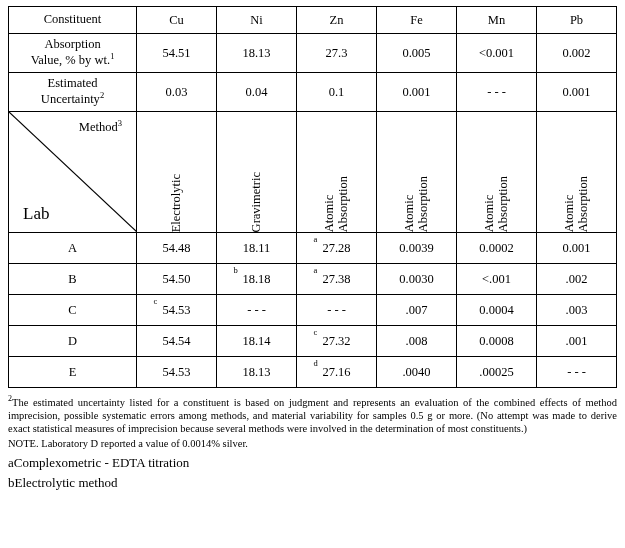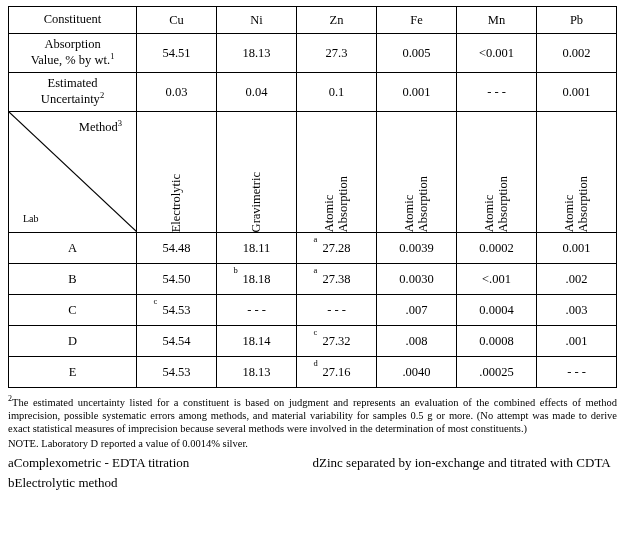--- a/index.html
+++ b/index.html
@@ -73,21 +73,21 @@
   td.methodcell .mlabel {
     position: absolute;
     top: 8px;
     right: 14px;
     font-size: 12.5px;
   }
   td.methodcell .llabel {
     position: absolute;
     bottom: 8px;
     left: 14px;
-    font-size: 10px;
+    font-size: 17px;
   }
 
   td.vert {
     height: 120px;
     position: relative;
   }
   .vwrap {
     position: absolute;
     left: 0; right: 0; bottom: 0;
     height: 120px;
@@ -289,17 +289,16 @@
     <p><span class="fnmark">2</span><span>The estimated uncertainty listed for a constituent is based on judgment and represents an evaluation of the combined effects of method imprecision, possible systematic errors among methods, and material variability for samples 0.5 g or more. (No attempt was made to derive exact statistical measures of imprecision because several methods were involved in the determination of most constituents.)</span></p>
     <p>NOTE.  Laboratory D reported a value of 0.0014% silver.</p>
   </div>
 
   <div class="footcols">
     <div class="fcol">
       <p><span class="fnmark">a</span><span>Complexometric - EDTA titration</span></p>
       <p><span class="fnmark">b</span><span>Electrolytic method</span></p>
     </div>
     <div class="fcol">
-      <p><span class="fnmark">d</span><span>Zinc separated by ion-exchange and titrated with CDTA</span></p>
     </div>
   </div>
 
 </div>
 
 </body></html>

